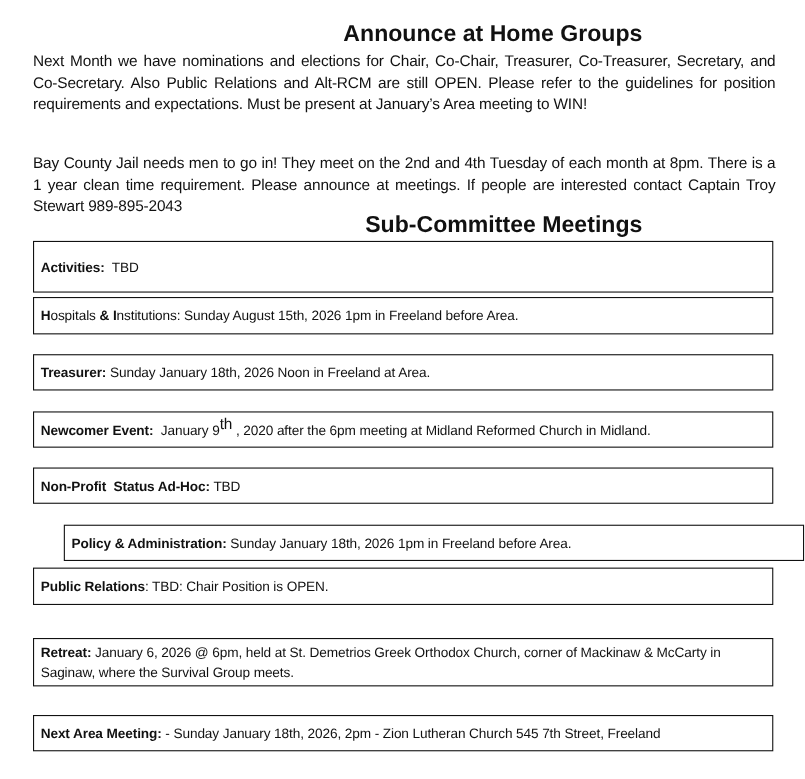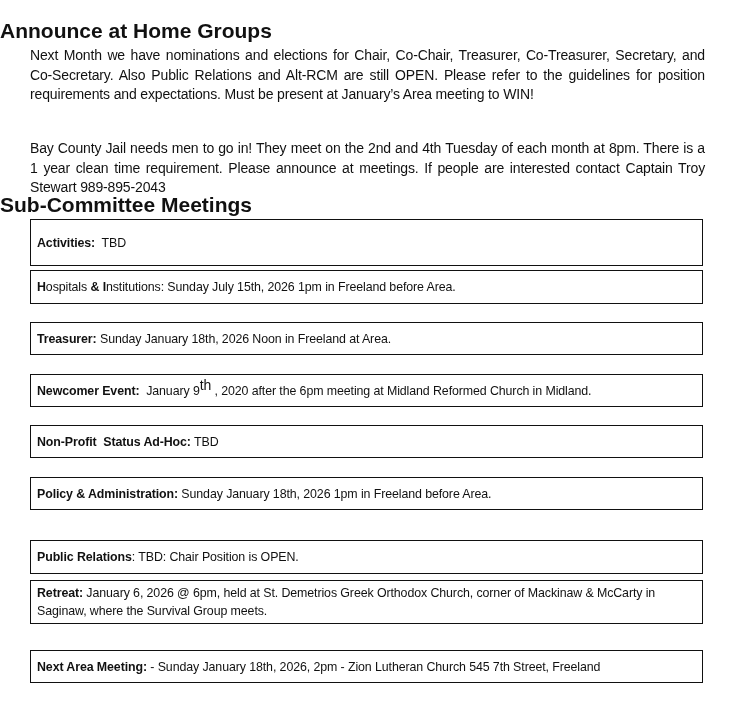--- a/index.html
+++ b/index.html
@@ -2,21 +2,21 @@
 <html><head>
 <meta charset="utf-8">
 <style>
   html, body { margin: 0; padding: 0; background: #ffffff; }
   body {
     width: 732px; height: 708px; position: relative; overflow: hidden;
     font-family: "Liberation Sans", "DejaVu Sans", sans-serif;
     color: #111111;
   }
   .h1 {
-    position: absolute; left: 0; width: 584px; text-align: left;
+    position: absolute; left: 0; width: 584px; text-align: right;
     font-weight: bold; font-size: 21px; line-height: 24px;
   }
   .para {
     position: absolute; left: 30px; width: 675px;
     font-size: 14px; line-height: 19.5px; text-align: justify;
     letter-spacing: -0.15px;
   }
   .box {
     position: absolute; left: 30px; width: 673px;
     border: 1.3px solid #111; box-sizing: border-box;
@@ -36,40 +36,40 @@
 <div class="para" style="top:46px;">Next Month we have nominations and elections for Chair, Co-Chair, Treasurer, Co-Treasurer, Secretary, and Co-Secretary.  Also Public Relations and Alt-RCM are still OPEN. Please refer to the guidelines for position requirements and expectations. Must be present at January’s Area meeting to WIN!</div>
 <div class="para" style="top:139px;">Bay County Jail needs men to go in! They meet on the 2nd and 4th Tuesday of each month at 8pm. There is a 1 year clean time requirement. Please announce at meetings. If people are interested contact Captain Troy Stewart 989-895-2043</div>
 
 <div class="h1" style="top:193px;">Sub-Committee Meetings</div>
 
 <div class="box" style="top:219px;height:47px;">
   <div class="inner"><b>Activities:</b><span style="white-space:pre">  TBD</span></div>
 </div>
 
 <div class="box" style="top:270px;height:34px;">
-  <div class="inner"><b>H</b><span>ospitals </span><b>&amp;</b><span style="white-space:pre"> </span><b>I</b><span>nstitutions:</span><span style="white-space:pre"> Sunday July 15th, 2026 1pm in Freeland before Area.</span></div>
+  <div class="inner"><b>H</b><span>ospitals </span><b>&amp;</b><span style="white-space:pre"> </span><b>I</b><span>nstitutions:</span><span style="white-space:pre"> Sunday August 15th, 2026 1pm in Freeland before Area.</span></div>
 </div>
 
 <div class="box" style="top:322px;height:33px;">
   <div class="inner"><b>Treasurer:</b><span style="white-space:pre"> Sunday January 18th, 2026 Noon in Freeland at Area.</span></div>
 </div>
 
 <div class="box" style="top:374px;height:33px;">
   <div class="inner"><b>Newcomer Event:</b><span style="white-space:pre">  January 9</span><sup>th</sup><span style="white-space:pre"> , 2020 after the 6pm meeting at Midland Reformed Church in Midland.</span></div>
 </div>
 
 <div class="box" style="top:425px;height:33px;">
   <div class="inner"><b style="white-space:pre">Non-Profit  Status Ad-Hoc:</b><span style="white-space:pre"> TBD</span></div>
 </div>
 
-<div class="box" style="top:477px;height:33px;">
+<div class="box" style="top:477px;height:33px;margin-left:28px;">
   <div class="inner"><b>Policy &amp; Administration:</b><span style="white-space:pre"> Sunday January 18th, 2026 1pm in Freeland before Area.</span></div>
 </div>
 
-<div class="box" style="top:540px;height:34px;">
+<div class="box" style="top:516px;height:34px;">
   <div class="inner"><b>Public Relations</b><span style="white-space:pre">: TBD: Chair Position is OPEN.</span></div>
 </div>
 
 <div class="box" style="top:580px;height:44px;">
   <div class="inner"><b>Retreat:</b><span> January 6, 2026 @ 6pm, held at St. Demetrios Greek Orthodox Church, corner of Mackinaw &amp; McCarty in Saginaw, where the Survival Group meets.</span></div>
 </div>
 
 <div class="box" style="top:650px;height:33px;">
   <div class="inner"><b>Next Area Meeting:</b><span style="white-space:pre"> - Sunday January 18th, 2026, 2pm - Zion Lutheran Church 545 7th Street, Freeland</span></div>
 </div>

